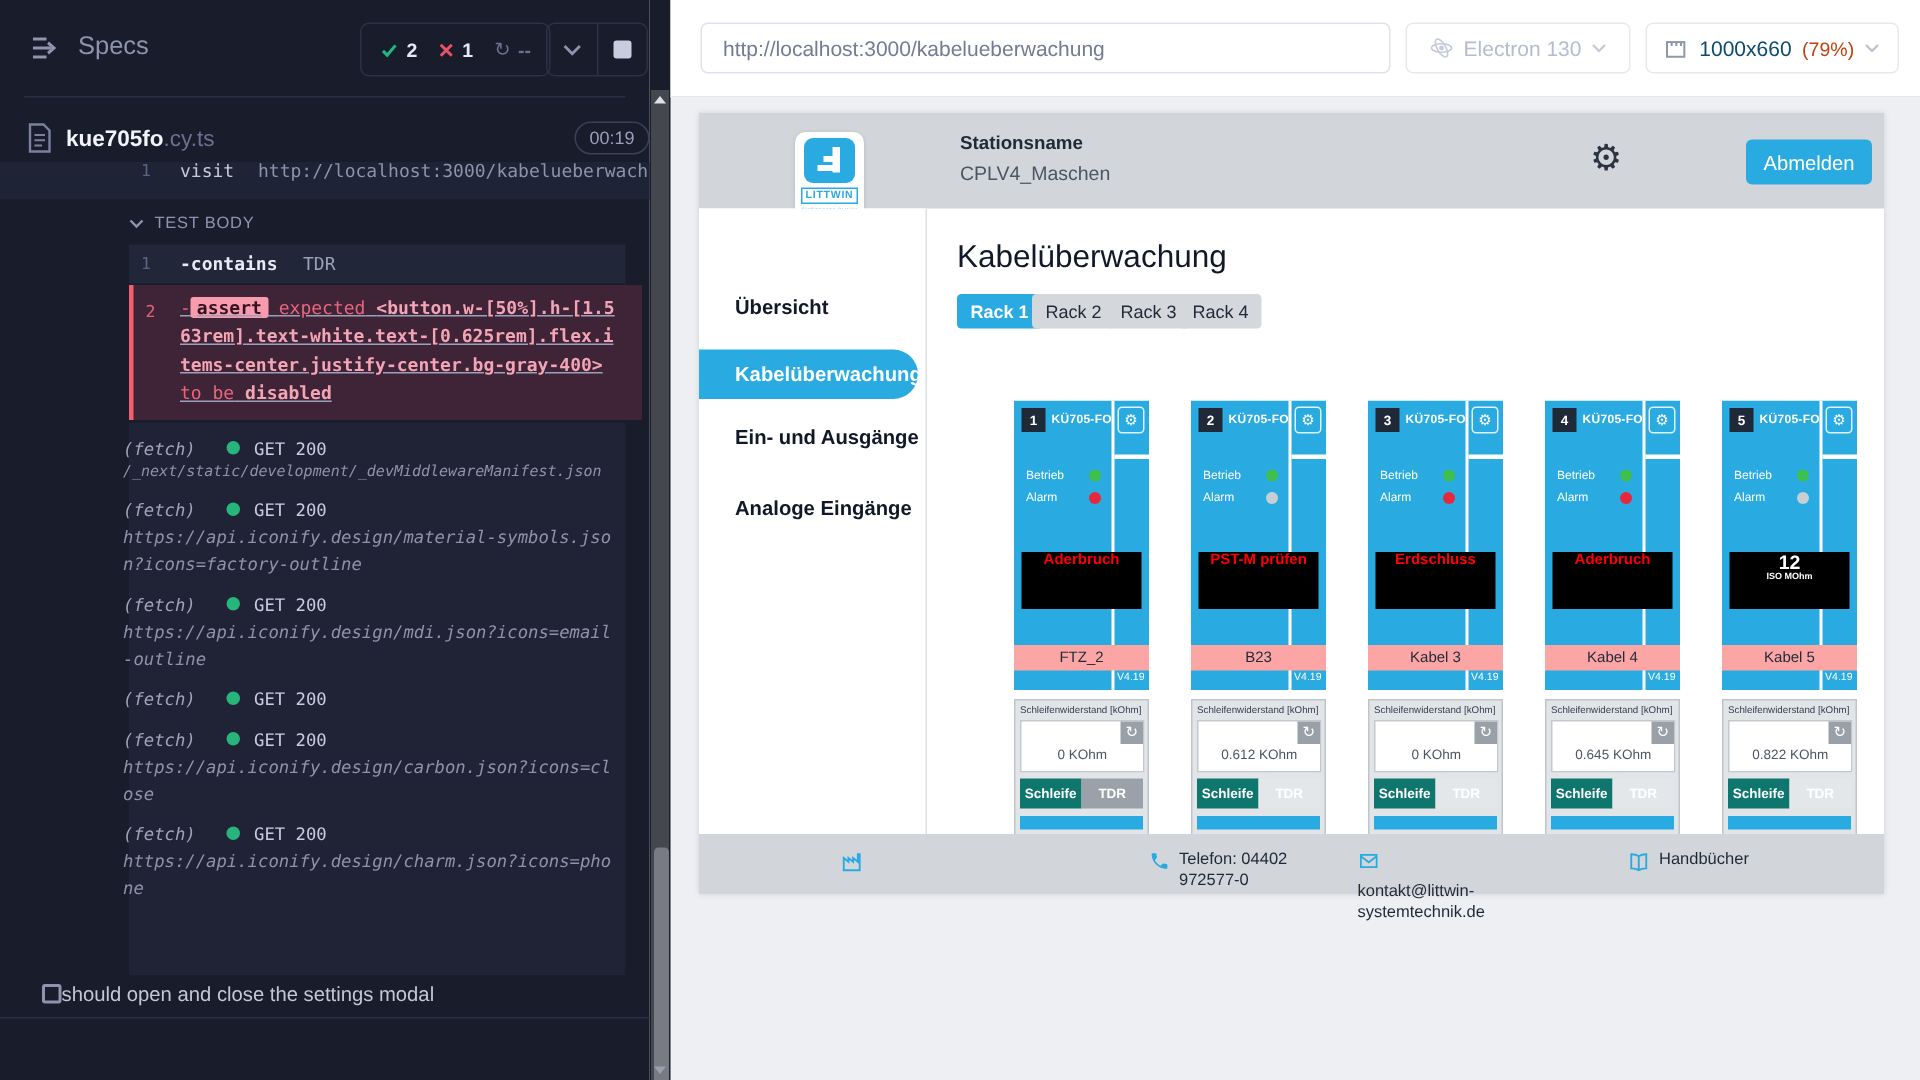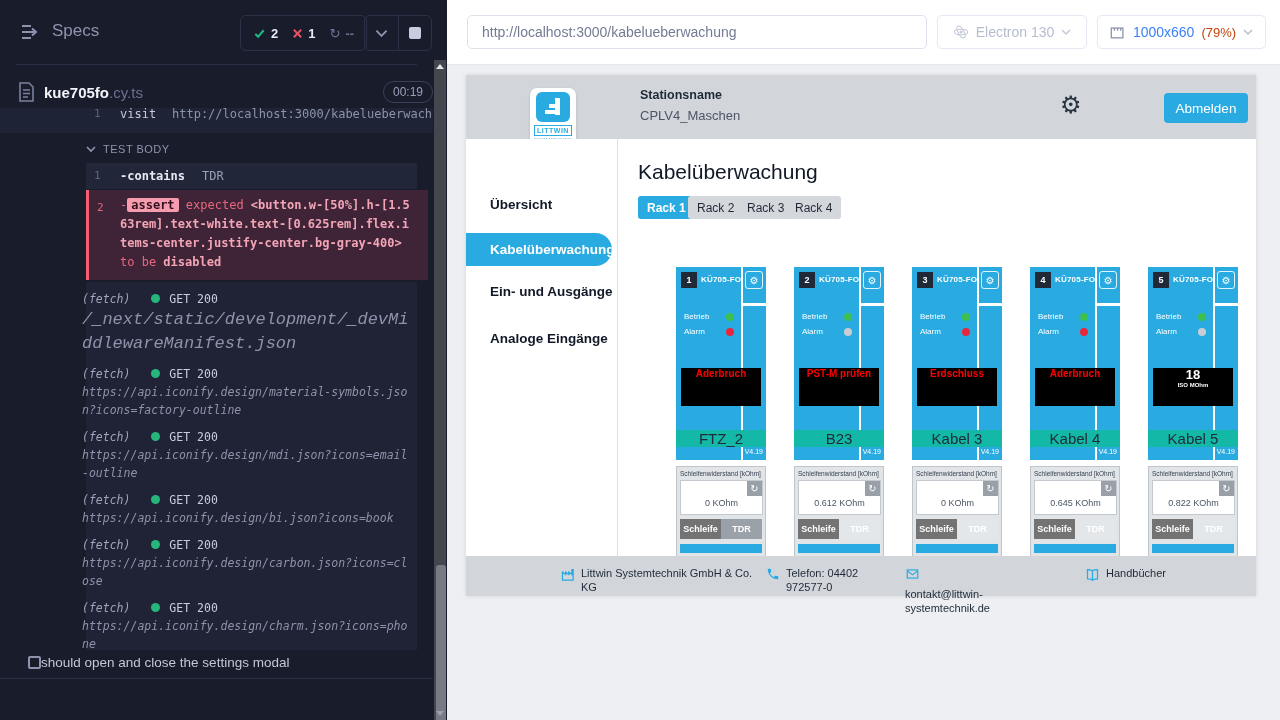--- a/index.html
+++ b/index.html
@@ -34,28 +34,28 @@
   .card-vline{position:absolute;left:65px;top:0;width:2px;height:193px;background:#fff;}
   .card-hline{position:absolute;left:67px;top:36px;right:0;height:3px;background:#fff;}
   .card-gear{position:absolute;right:3px;top:4px;width:16px;height:16px;border:1px solid rgba(255,255,255,.85);border-radius:3px;color:#fff;font-size:10px;display:flex;align-items:center;justify-content:center;}
   .led-row{position:absolute;left:8px;color:#fff;font-size:8px;width:50px;display:flex;justify-content:space-between;align-items:center;}
   .led{width:8px;height:8px;border-radius:50%;display:inline-block;}
   .led-g{background:#3fbf4d;}.led-r{background:#e8273c;}.led-off{background:#c9ced4;}
   .card-status{position:absolute;left:5px;top:101px;width:80px;height:38px;background:#000;display:flex;flex-direction:column;align-items:center;justify-content:flex-start;text-decoration:underline;}
   .st-alarm{color:#ff0000;font-weight:bold;font-size:10px;text-align:center;line-height:11px;}
   .st-val{color:#fff;font-weight:bold;font-size:13px;line-height:14px;}
   .st-sub{color:#fff;font-weight:bold;font-size:6px;}
-  .card-cable{position:absolute;left:0;top:163px;width:90px;height:17px;background:#14b8a6;color:#1f2937;font-size:15px;display:flex;align-items:center;justify-content:center;}
+  .card-cable{position:absolute;left:0;top:163px;width:90px;height:17px;background:#fca5a5;color:#1f2937;font-size:10px;display:flex;align-items:center;justify-content:center;}
   .card-ver{position:absolute;right:3px;top:181px;color:#fff;font-size:7px;}
   .card-panel{position:absolute;left:0;top:199px;width:88px;height:90px;background:#e2e5e8;border:1px solid #bfc5cb;}
   .panel-label{position:absolute;left:3px;top:3px;font-size:6.5px;color:#374151;}
   .panel-box{position:absolute;left:3px;top:13px;width:81px;height:33px;background:#fff;border:1px solid #c4c9cf;}
   .panel-refresh{position:absolute;right:0;top:0;width:15px;height:15px;background:#99a0a8;color:#fff;font-size:10px;display:flex;align-items:center;justify-content:center;font-family:"DejaVu Sans",sans-serif;}
   .panel-val{position:absolute;left:0;right:0;top:17px;text-align:center;font-size:9px;color:#4b5563;}
-  .btn-loop{position:absolute;left:3px;top:52px;width:41px;height:20px;background:#737373;color:#fff;font-size:9px;font-weight:bold;display:flex;align-items:center;justify-content:center;}
+  .btn-loop{position:absolute;left:3px;top:52px;width:41px;height:20px;background:#0f766e;color:#fff;font-size:9px;font-weight:bold;display:flex;align-items:center;justify-content:center;}
   .btn-tdr{position:absolute;left:44px;top:52px;width:41px;height:20px;color:#fff;font-size:9px;font-weight:bold;display:flex;align-items:center;justify-content:center;}
   .tdr-dark{background:#9aa1a9;}
   .tdr-light{background:#e4e7ea;}
   .panel-blue{position:absolute;left:3px;top:77px;width:82px;height:9px;background:#29abe2;}
   
   .ft-item{position:absolute;top:10px;display:flex;gap:6px;font-size:11px;color:#1f2937;line-height:14px;}
   .ft-icon{flex:0 0 auto;margin-top:1px;}
   
   #sbar{left:433px;top:0;width:14px;height:720px;background:#181c2b;}
   #sbar .track{position:absolute;left:1px;top:60px;width:12px;height:660px;background:#45474f;}
@@ -145,41 +145,41 @@
       <div style="position:relative;font-size:12px;line-height:26px;">
         <span style="position:absolute;left:8px;color:#5d6480;font-size:11px;">1</span>
         <span style="position:absolute;left:34px;color:#e9eaf4;font-weight:bold;">-contains</span>
         <span style="position:absolute;left:116px;color:#9ba0b8;">TDR</span>
       </div>
     </div>
 
     <div class="abs mono" style="left:86px;top:190px;width:331px;background:#3f2438;border-left:3px solid #f25f73;padding:6px 8px 8px 0;">
       <div style="position:relative;font-size:12px;line-height:19px;">
         <span style="position:absolute;left:8px;top:2px;color:#e06377;font-size:11px;">2</span>
-        <div style="margin-left:31px;width:292px;word-break:break-all;">
+        <div style="margin-left:31px;width:292px;word-break:break-all;text-decoration:underline;">
           <span class="assert-red">-</span><span style="background:#f79cae;color:#341220;font-weight:bold;border-radius:2px;padding:0 4px;">assert</span>
           <span class="assert-red">expected</span>
           <span class="assert-sel">&lt;button.w-[50%].h-[1.563rem].text-white.text-[0.625rem].flex.items-center.justify-center.bg-gray-400&gt;</span>
           <span class="assert-red">to be</span>
           <span class="assert-sel">disabled</span>
         </div>
       </div>
     </div>
 
     <div class="abs mono" style="left:86px;top:282px;width:331px;height:368px;background:#1f2335;padding-top:8px;box-sizing:border-box;">
       <div style="margin-left:-4px;padding-left:0;">
 
         <div class="fetch-entry" style="padding-left:0;margin-left:0;">
           <div style="padding-left:0;margin-left:0;font-size:11.5px;line-height:18px;padding-left:0;margin-left:0;width:331px;">
             <div style="margin-left:0;padding-left:0;">
               <span style="color:#9ea4bb;font-style:italic;">(fetch)</span>
               <span class="dot" style="width:9px;height:9px;background:#26b57b;margin:0 2px 0 14px;"></span>
               <span style="color:#c9cce0;">GET 200</span>
             </div>
-            <div class="fetch-url" style="font-size:17px;line-height:24px;width:331px;font-family:Liberation Mono, monospace;">/_next/static/development/_devMiddlewareManifest.json</div>
+            <div class="fetch-url" style="font-size:10px;line-height:14px;width:331px;">/_next/static/development/_devMiddlewareManifest.json</div>
           </div>
         </div>
         <div class="fetch-entry">
           <div style="font-size:11.5px;line-height:18px;width:331px;">
             <div><span style="color:#9ea4bb;font-style:italic;">(fetch)</span>
             <span class="dot" style="width:9px;height:9px;background:#26b57b;margin:0 2px 0 14px;"></span>
             <span style="color:#c9cce0;">GET 200</span></div>
             <div class="fetch-url">https://api.iconify.design/material-symbols.json?icons=factory-outline</div>
           </div>
         </div>
@@ -189,21 +189,20 @@
             <span class="dot" style="width:9px;height:9px;background:#26b57b;margin:0 2px 0 14px;"></span>
             <span style="color:#c9cce0;">GET 200</span></div>
             <div class="fetch-url">https://api.iconify.design/mdi.json?icons=email-outline</div>
           </div>
         </div>
         <div class="fetch-entry">
           <div style="font-size:11.5px;line-height:18px;width:331px;">
             <div><span style="color:#9ea4bb;font-style:italic;">(fetch)</span>
             <span class="dot" style="width:9px;height:9px;background:#26b57b;margin:0 2px 0 14px;"></span>
             <span style="color:#c9cce0;">GET 200</span></div>
-            <div class="fetch-url">https://api.iconify.design/bi.json?icons=book</div>
           </div>
         </div>
         <div class="fetch-entry">
           <div style="font-size:11.5px;line-height:18px;width:331px;">
             <div><span style="color:#9ea4bb;font-style:italic;">(fetch)</span>
             <span class="dot" style="width:9px;height:9px;background:#26b57b;margin:0 2px 0 14px;"></span>
             <span style="color:#c9cce0;">GET 200</span></div>
             <div class="fetch-url">https://api.iconify.design/carbon.json?icons=close</div>
           </div>
         </div>
@@ -250,21 +249,21 @@
           <path d="M1 1l4 4 4-4" stroke="#c5cad9" stroke-width="1.5" fill="none"></path>
         </svg>
     </div>
     <div class="sel-box abs" style="left:650px;top:15px;width:167px;height:32px;">
       <svg width="16" height="15" viewBox="0 0 18 16">
           <g fill="none" stroke="#8f96ad" stroke-width="1.5">
             <rect x="1.5" y="3" width="13" height="11"></rect>
             <path d="M5 3v3M8.5 3v3M12 3v3"></path>
           </g>
         </svg>
-      <span style="font-size:14px;color:#3b82f6;">1000x660</span>
+      <span style="font-size:14px;color:#0c4a6e;">1000x660</span>
       <span style="font-size:13px;color:#c2410c;">(79%)</span>
       <svg width="10" height="7" viewBox="0 0 10 7">
           <path d="M1 1l4 4 4-4" stroke="#b9bfd1" stroke-width="1.5" fill="none"></path>
         </svg>
     </div>
   </div>
 
   <div id="aut" class="abs">
 
     <div class="abs gray-bar" style="left:0;top:0;width:790px;height:64px;"></div>
@@ -445,21 +444,21 @@
         <div class="card-gear">⚙</div>
         <div class="led-row" style="top:45px;">
             <span>Betrieb</span>
             <span class="led led-g"></span>
           </div>
         <div class="led-row" style="top:60px;">
             <span>Alarm</span>
             <span class="led led-off"></span>
           </div>
         <div class="card-status">
-          <span class="st-val">18</span>
+          <span class="st-val">12</span>
           <span class="st-sub">ISO MOhm</span>
         </div>
         <div class="card-cable">Kabel 5</div>
         <div class="card-ver">V4.19</div>
       </div>
       <div class="card-panel">
         <div class="panel-label">Schleifenwiderstand [kOhm]</div>
         <div class="panel-box">
           <div class="panel-refresh">↻</div>
           <div class="panel-val">0.822 KOhm</div>
@@ -468,21 +467,20 @@
         <div class="btn-tdr tdr-light">TDR</div>
         <div class="panel-blue"></div>
       </div>
     </div>
 
     <div class="abs gray-bar" style="left:0;top:481px;width:790px;height:40px;">
       <div class="ft-item" style="left:94px;width:200px;">
         <svg class="ft-icon" width="15" height="15" viewBox="0 0 24 24">
             <path d="M4 21V8l5 4V8l5 4V8l5 4V4h2v17H4z" fill="none" stroke="#29abe2" stroke-width="2"></path>
           </svg>
-        <span>Littwin Systemtechnik GmbH &amp; Co. KG</span>
       </div>
       <div class="ft-item" style="left:300px;width:110px;">
         <svg class="ft-icon" width="14" height="14" viewBox="0 0 24 24">
             <path d="M6.62 10.79c1.44 2.83 3.76 5.14 6.59 6.59l2.2-2.21c.27-.27.67-.36 1.02-.24 1.12.37 2.33.57 3.57.57.55 0 1 .45 1 1V20c0 .55-.45 1-1 1-9.39 0-17-7.61-17-17 0-.55.45-1 1-1h3.5c.55 0 1 .45 1 1 0 1.25.2 2.45.57 3.57.11.35.03.74-.25 1.02l-2.2 2.2z" fill="#29abe2"></path>
           </svg>
         <span>Telefon: 04402 972577-0</span>
       </div>
       <div class="ft-item" style="left:439px;width:120px;flex-direction:column;">
         <svg class="ft-icon" width="15" height="14" viewBox="0 0 24 24">
             <g fill="none" stroke="#29abe2" stroke-width="2">

